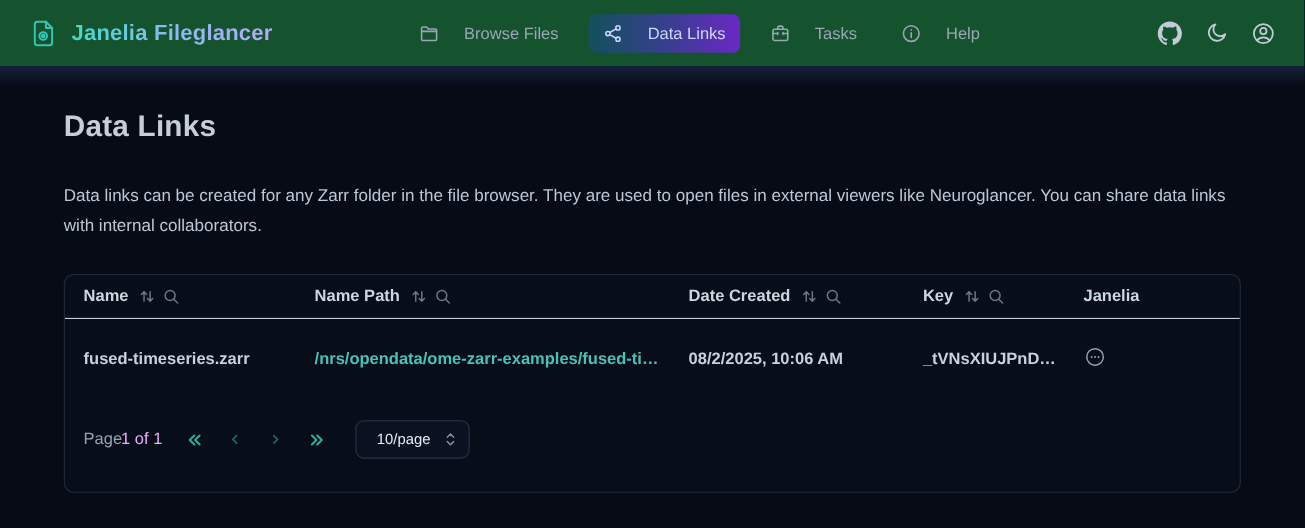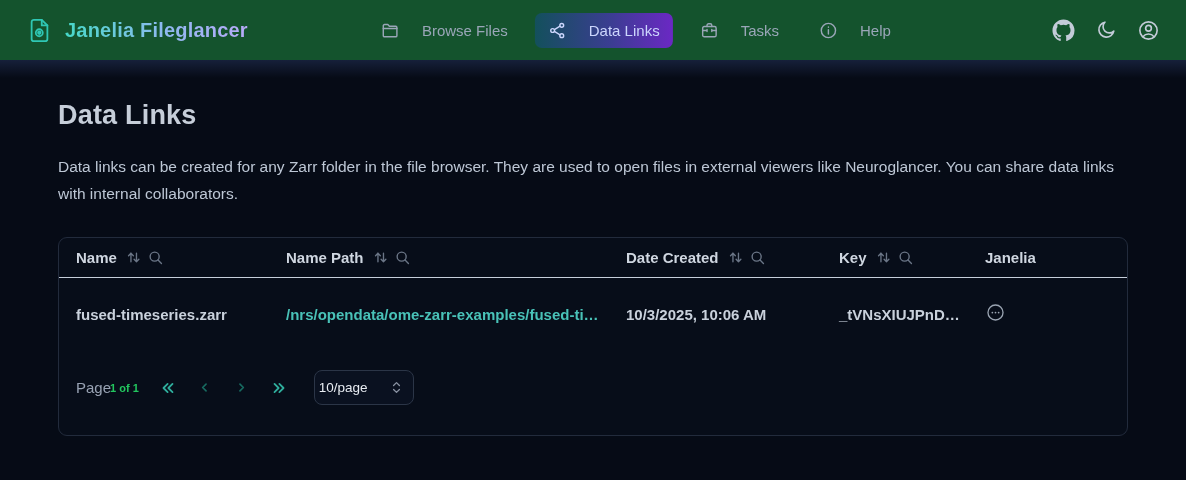--- a/index.html
+++ b/index.html
@@ -67,21 +67,21 @@
 
   
   .content { padding: 40px 58px 0 58px; }
   .page-title {
     font-size: 27px;
     font-weight: bold;
     color: #c6ced9;
     letter-spacing: 0.2px;
   }
   .page-desc {
-    margin-top: 22px;
+    margin-top: 34px;
     font-size: 15.5px;
     line-height: 1.75;
     color: #bdc7d5;
     max-width: 1075px;
   }
 
   
   .table-card {
     margin-top: 30px;
     width: 1070px;
@@ -123,37 +123,37 @@
   .td.path a { color: #49c2b8; text-decoration: none; cursor: pointer; }
 
   
   .pagination {
     display: flex;
     align-items: center;
     padding: 20px 0 0 17px;
     gap: 3px;
   }
   .page-label { font-size: 15px; color: #98a2b3; }
-  .page-info { font-size: 11px; font-weight: bold; color: #22c55e; margin-left: -4px; }
+  .page-info { font-size: 15px; font-weight: normal; color: #f0abfc; margin-left: -4px; }
   .pager-btns { display: flex; align-items: center; gap: 9px; margin-left: 12px; }
   .pager-btn {
     width: 28px; height: 28px;
     display: flex; align-items: center; justify-content: center;
     cursor: pointer;
   }
   .page-size-select {
     margin-left: 18px;
     height: 35px;
     min-width: 100px;
     border: 1px solid #2b3547;
     border-radius: 8px;
     display: flex;
     align-items: center;
     justify-content: space-between;
-    padding: 0 10px 0 4px;
+    padding: 0 10px 0 19px;
     gap: 12px;
     font-size: 13.5px;
     color: #e8ecf2;
     cursor: pointer;
     background: #0a1120;
   }
 </style>
 </head>
 <body>
 
@@ -309,21 +309,21 @@
       <div class="th">
         <span>Janelia</span>
       </div>
     </div>
 
     <div class="t-row">
       <div class="td">fused-timeseries.zarr</div>
       <div class="td path">
         <a>/nrs/opendata/ome-zarr-examples/fused-ti…</a>
       </div>
-      <div class="td">10/3/2025, 10:06 AM</div>
+      <div class="td">08/2/2025, 10:06 AM</div>
       <div class="td">_tVNsXIUJPnD…</div>
       <div class="td">
         <span style="display:inline-flex;cursor:pointer">
           <svg width="21" height="21" viewBox="0 0 24 24" fill="none" stroke="#9aa4b2" stroke-width="1.5">
             <circle cx="12" cy="12" r="8.6"></circle>
             <circle cx="8.4" cy="12" r="1" fill="#9aa4b2" stroke="none"></circle>
             <circle cx="12" cy="12" r="1" fill="#9aa4b2" stroke="none"></circle>
             <circle cx="15.6" cy="12" r="1" fill="#9aa4b2" stroke="none"></circle>
           </svg>
         </span>

